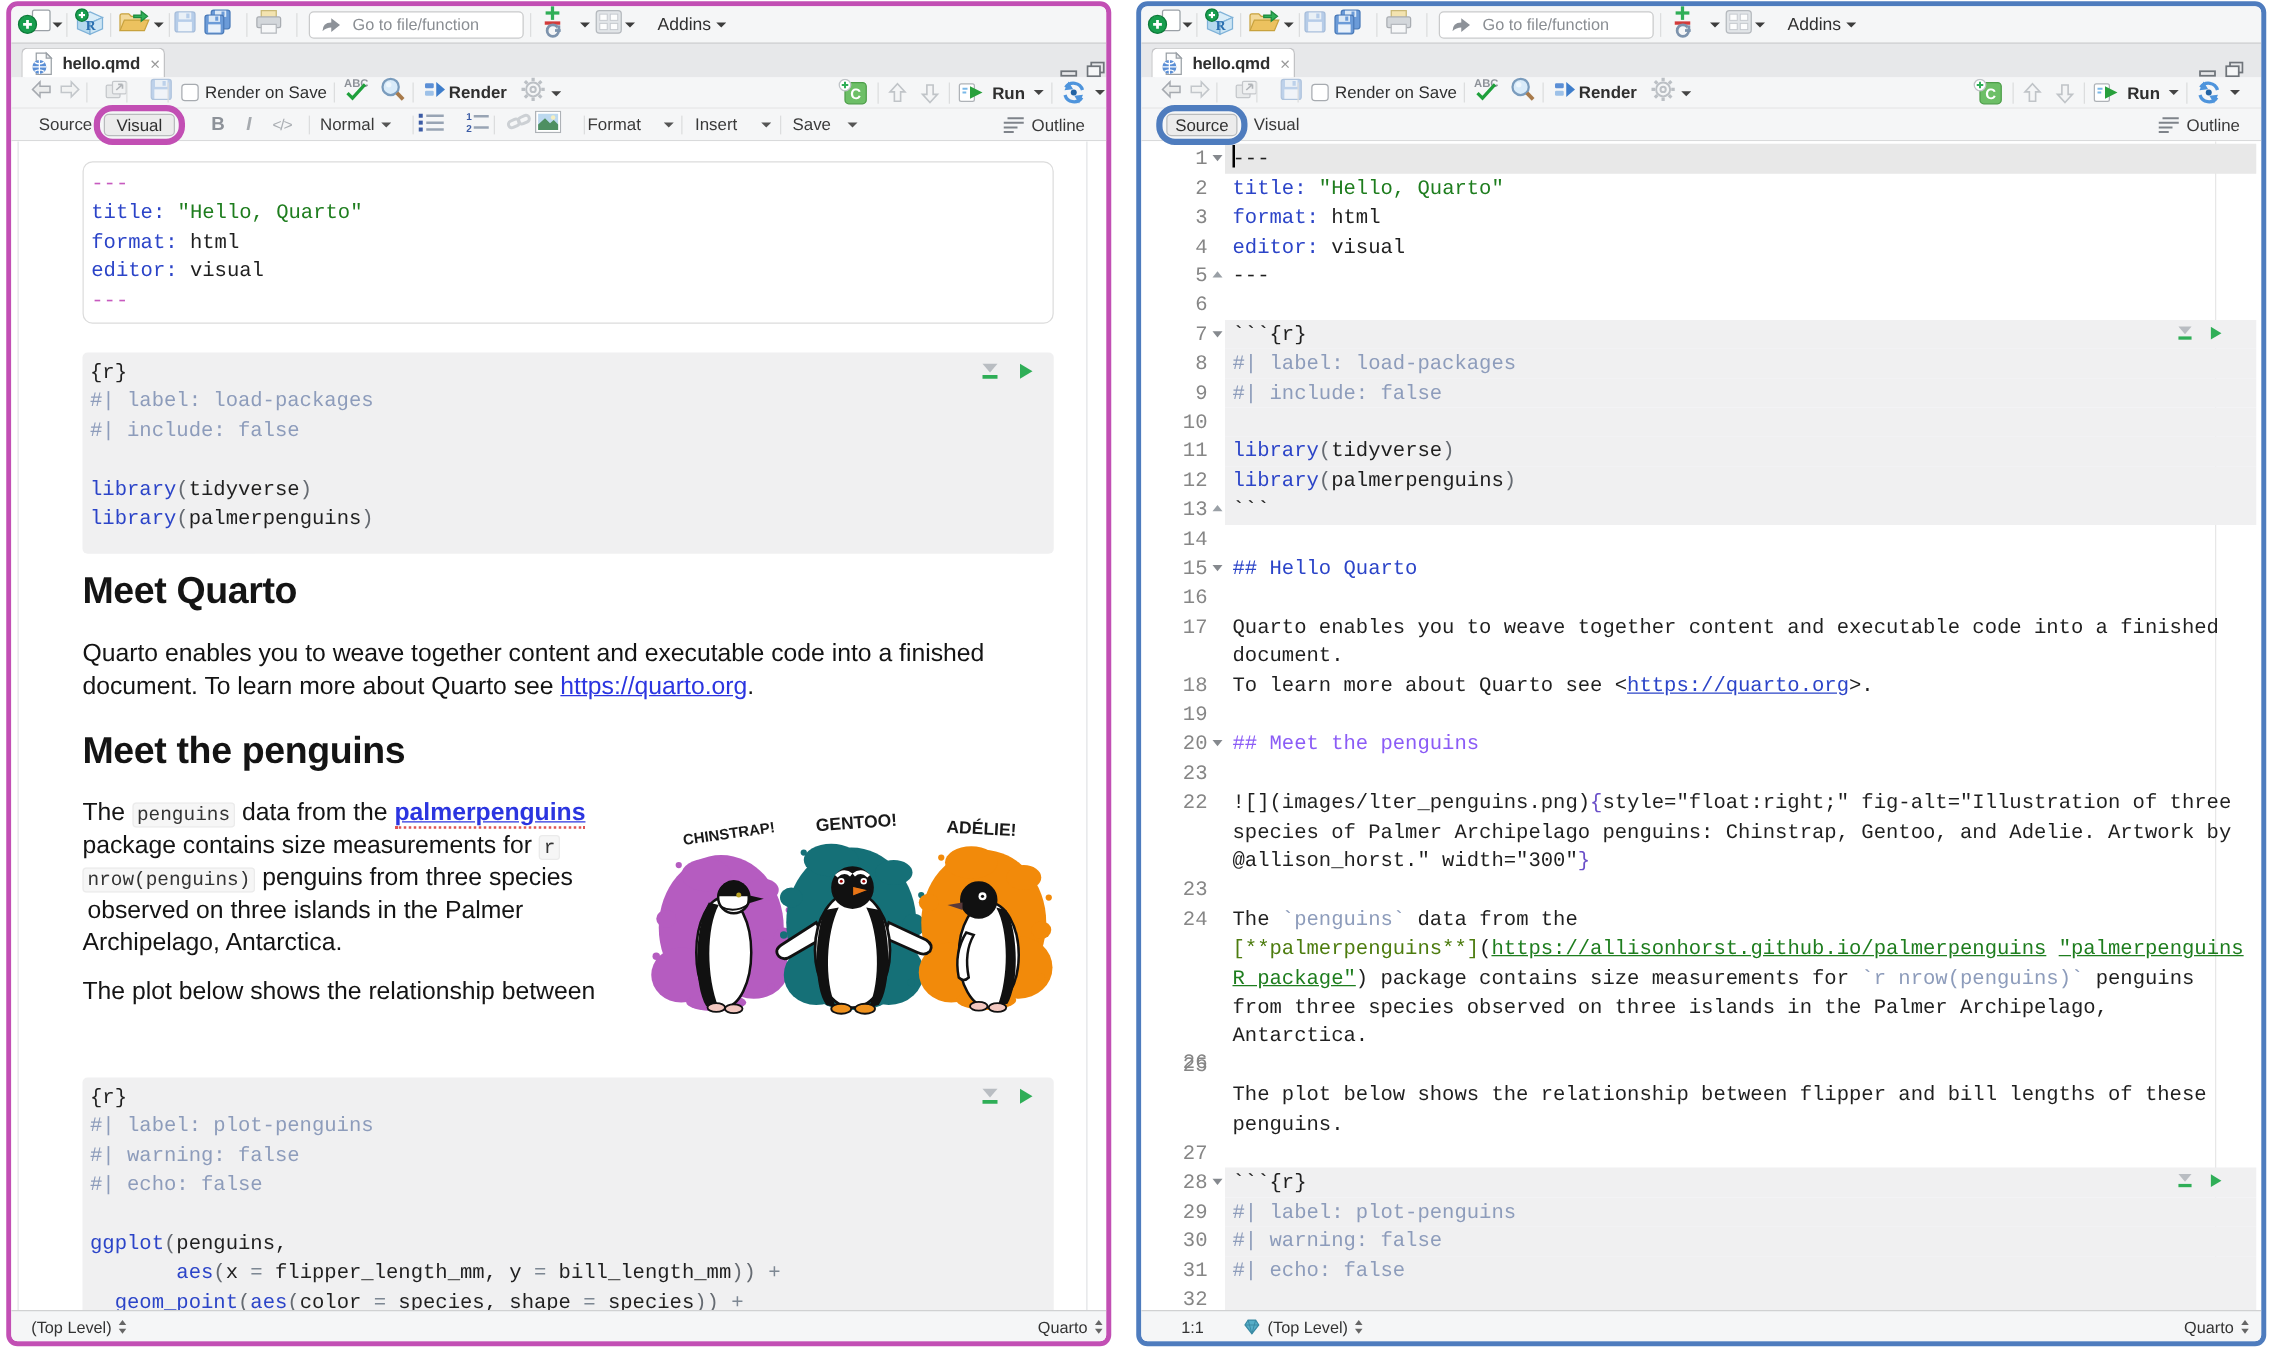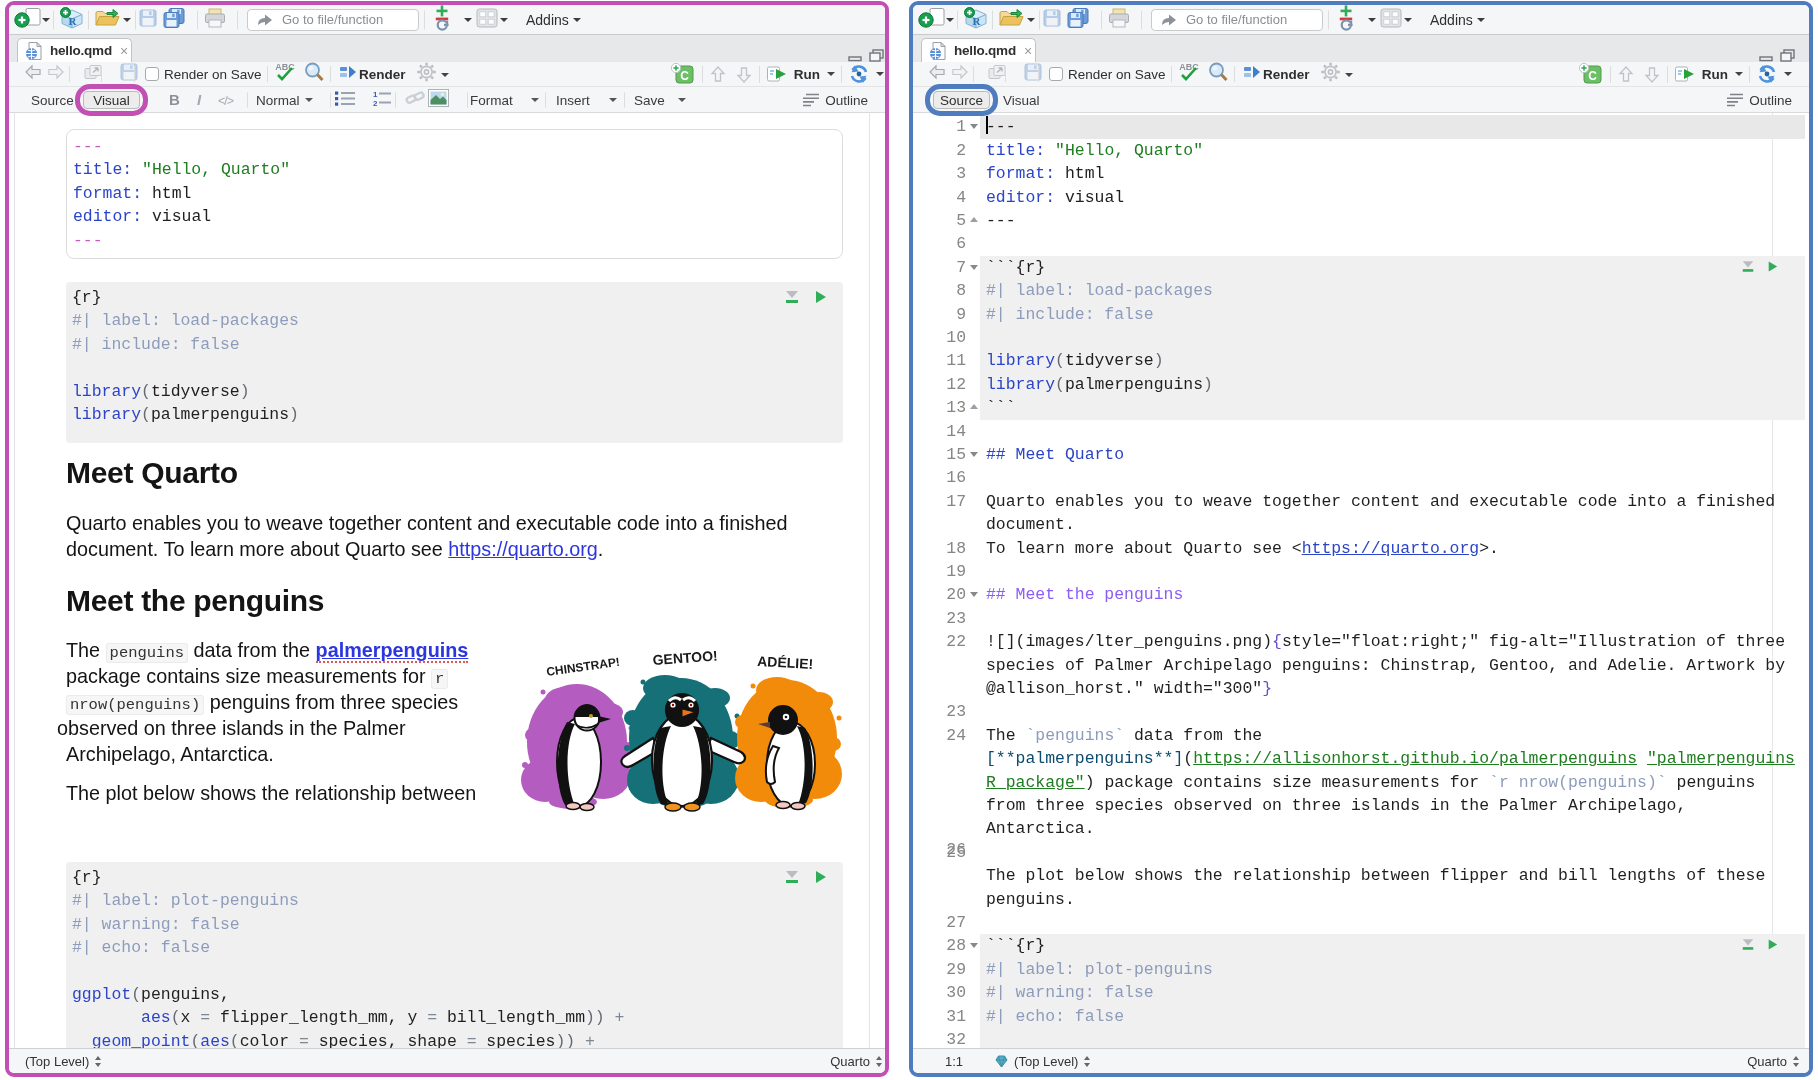--- a/index.html
+++ b/index.html
@@ -390,21 +390,21 @@
           </svg>
 </div>
       </div>
 <div class="vl" style="left:57px;top:343px;font-size:30px;line-height:34px;font-weight:700;letter-spacing:-0.3px"><b>Meet Quarto</b></div>
       <div class="vl" style="left:57px;top:397px;font-size:19.8px;line-height:26px;">Quarto enables you to weave together content and executable code into a finished</div>
       <div class="vl" style="left:57px;top:423px;font-size:19.8px;line-height:26px;">document. To learn more about Quarto see <a class="vlink">https://quarto.org</a>.</div>
       <div class="vl" style="left:57px;top:471px;font-size:30px;line-height:34px;font-weight:700;letter-spacing:-0.3px"><b>Meet the penguins</b></div>
       <div class="vl" style="left:57px;top:524px;font-size:19.8px;line-height:26px;">The <span class="icode">penguins</span> data from the <a class="vlink2">palmerpenguins</a></div>
       <div class="vl" style="left:57px;top:550px;font-size:19.8px;line-height:26px;">package contains size measurements for <span class="icode">r</span></div>
       <div class="vl" style="left:57px;top:576px;font-size:19.8px;line-height:26px;"><span class="icode">nrow(penguins)</span> penguins from three species</div>
-      <div class="vl" style="left:48px;top:602px;font-size:19.8px;line-height:26px;">observed on three islands in the Palmer</div>
+      <div class="vl" style="left:61px;top:602px;font-size:19.8px;line-height:26px;">observed on three islands in the Palmer</div>
       <div class="vl" style="left:57px;top:628px;font-size:19.8px;line-height:26px;">Archipelago, Antarctica.</div>
       <div class="vl" style="left:57px;top:667px;font-size:19.8px;line-height:26px;">The plot below shows the relationship between</div>
 <div style="position:absolute;left:506px;top:527px;width:330px;height:172px"><svg width="330" height="172" viewBox="0 0 330 172">
 <g font-family="Liberation Sans,sans-serif" font-weight="bold" fill="#1a1a1a">
 <text x="32" y="36" font-size="12" transform="rotate(-8 32 36)">CHINSTRAP!</text>
 <text x="138" y="25" font-size="14" transform="rotate(-4 138 25)">GENTOO!</text>
 <text x="242" y="26" font-size="14" transform="rotate(3 242 26)">ADÉLIE!</text>
 </g>
 <g fill="#b55cc0">
 <ellipse cx="62" cy="102" rx="50" ry="58"></ellipse>
@@ -818,21 +818,21 @@
       <div class="lnum" style="top:259.79999999999995px">12</div>
       <div class="srow" style="top:259.79999999999995px"><span style="color:#2b44c8">library</span><span style="color:#666b72">(</span>palmerpenguins<span style="color:#666b72">)</span></div>
       <div class="rowbg" style="top:283.19999999999993px;background:#f0f0f1"></div>
       <div class="lnum" style="top:283.19999999999993px">13</div>
       <div class="fold" style="top:291.19999999999993px;border-bottom:5px solid #9aa0a6;border-left:4px solid transparent;border-right:4px solid transparent"></div>
       <div class="srow" style="top:283.19999999999993px">```</div>
       <div class="lnum" style="top:306.59999999999997px">14</div>
       <div class="srow" style="top:306.59999999999997px"></div>
       <div class="lnum" style="top:329.99999999999994px">15</div>
       <div class="fold" style="top:338.99999999999994px;border-top:5px solid #85898e;border-left:4px solid transparent;border-right:4px solid transparent"></div>
-      <div class="srow" style="top:329.99999999999994px"><span style="color:#2b44c8">## Meet Quarto</span></div>
+      <div class="srow" style="top:329.99999999999994px"><span style="color:#2b44c8">## Hello Quarto</span></div>
       <div class="lnum" style="top:353.4px">16</div>
       <div class="srow" style="top:353.4px"></div>
       <div class="lnum" style="top:376.79999999999995px">17</div>
       <div class="srow" style="top:376.79999999999995px">Quarto enables you to weave together content and executable code into a finished</div>
       <div class="srow" style="top:400.19999999999993px">document.</div>
       <div class="lnum" style="top:423.59999999999997px">18</div>
       <div class="srow" style="top:423.59999999999997px">To learn more about Quarto see &lt;<a class="slink">https://quarto.org</a>&gt;.</div>
       <div class="lnum" style="top:446.99999999999994px">19</div>
       <div class="srow" style="top:446.99999999999994px"></div>
       <div class="lnum" style="top:470.4px">20</div>
@@ -841,21 +841,21 @@
       <div class="lnum" style="top:493.79999999999995px">23</div>
       <div class="srow" style="top:493.79999999999995px"></div>
       <div class="lnum" style="top:517.1999999999999px">22</div>
       <div class="srow" style="top:517.1999999999999px">![](images/lter_penguins.png)<span style="color:#6a4fc8">{</span>style="float:right;" fig-alt="Illustration of three</div>
       <div class="srow" style="top:540.5999999999999px">species of Palmer Archipelago penguins: Chinstrap, Gentoo, and Adelie. Artwork by</div>
       <div class="srow" style="top:563.9999999999999px">@allison_horst." width="300"<span style="color:#6a4fc8">}</span></div>
       <div class="lnum" style="top:587.4px">23</div>
       <div class="srow" style="top:587.4px"></div>
       <div class="lnum" style="top:610.8px">24</div>
       <div class="srow" style="top:610.8px">The <span style="color:#8d9cbb">`penguins`</span> data from the</div>
-      <div class="srow" style="top:634.1999999999999px"><span style="color:#0c4a6e">[**palmerpenguins**]</span>(<a class="glink">https://allisonhorst.github.io/palmerpenguins</a> <a class="glink">"palmerpenguins</a></div>
+      <div class="srow" style="top:634.1999999999999px"><span style="color:#4d7c0f">[**palmerpenguins**]</span>(<a class="glink">https://allisonhorst.github.io/palmerpenguins</a> <a class="glink">"palmerpenguins</a></div>
       <div class="srow" style="top:657.5999999999999px"><a class="glink">R package"</a>) package contains size measurements for <span style="color:#8d9cbb">`r nrow(penguins)`</span> penguins</div>
       <div class="srow" style="top:680.9999999999999px">from three species observed on three islands in the Palmer Archipelago,</div>
       <div class="srow" style="top:704.4px">Antarctica.</div>
       <div class="lnum" style="top:727.8px">25</div>
       <div class="srow" style="top:727.8px"></div>
       <div class="lnum" style="top:725px">26</div>
       <div class="srow" style="top:751.1999999999999px">The plot below shows the relationship between flipper and bill lengths of these</div>
       <div class="srow" style="top:774.5999999999999px">penguins.</div>
       <div class="lnum" style="top:797.9999999999999px">27</div>
       <div class="srow" style="top:797.9999999999999px"></div>

